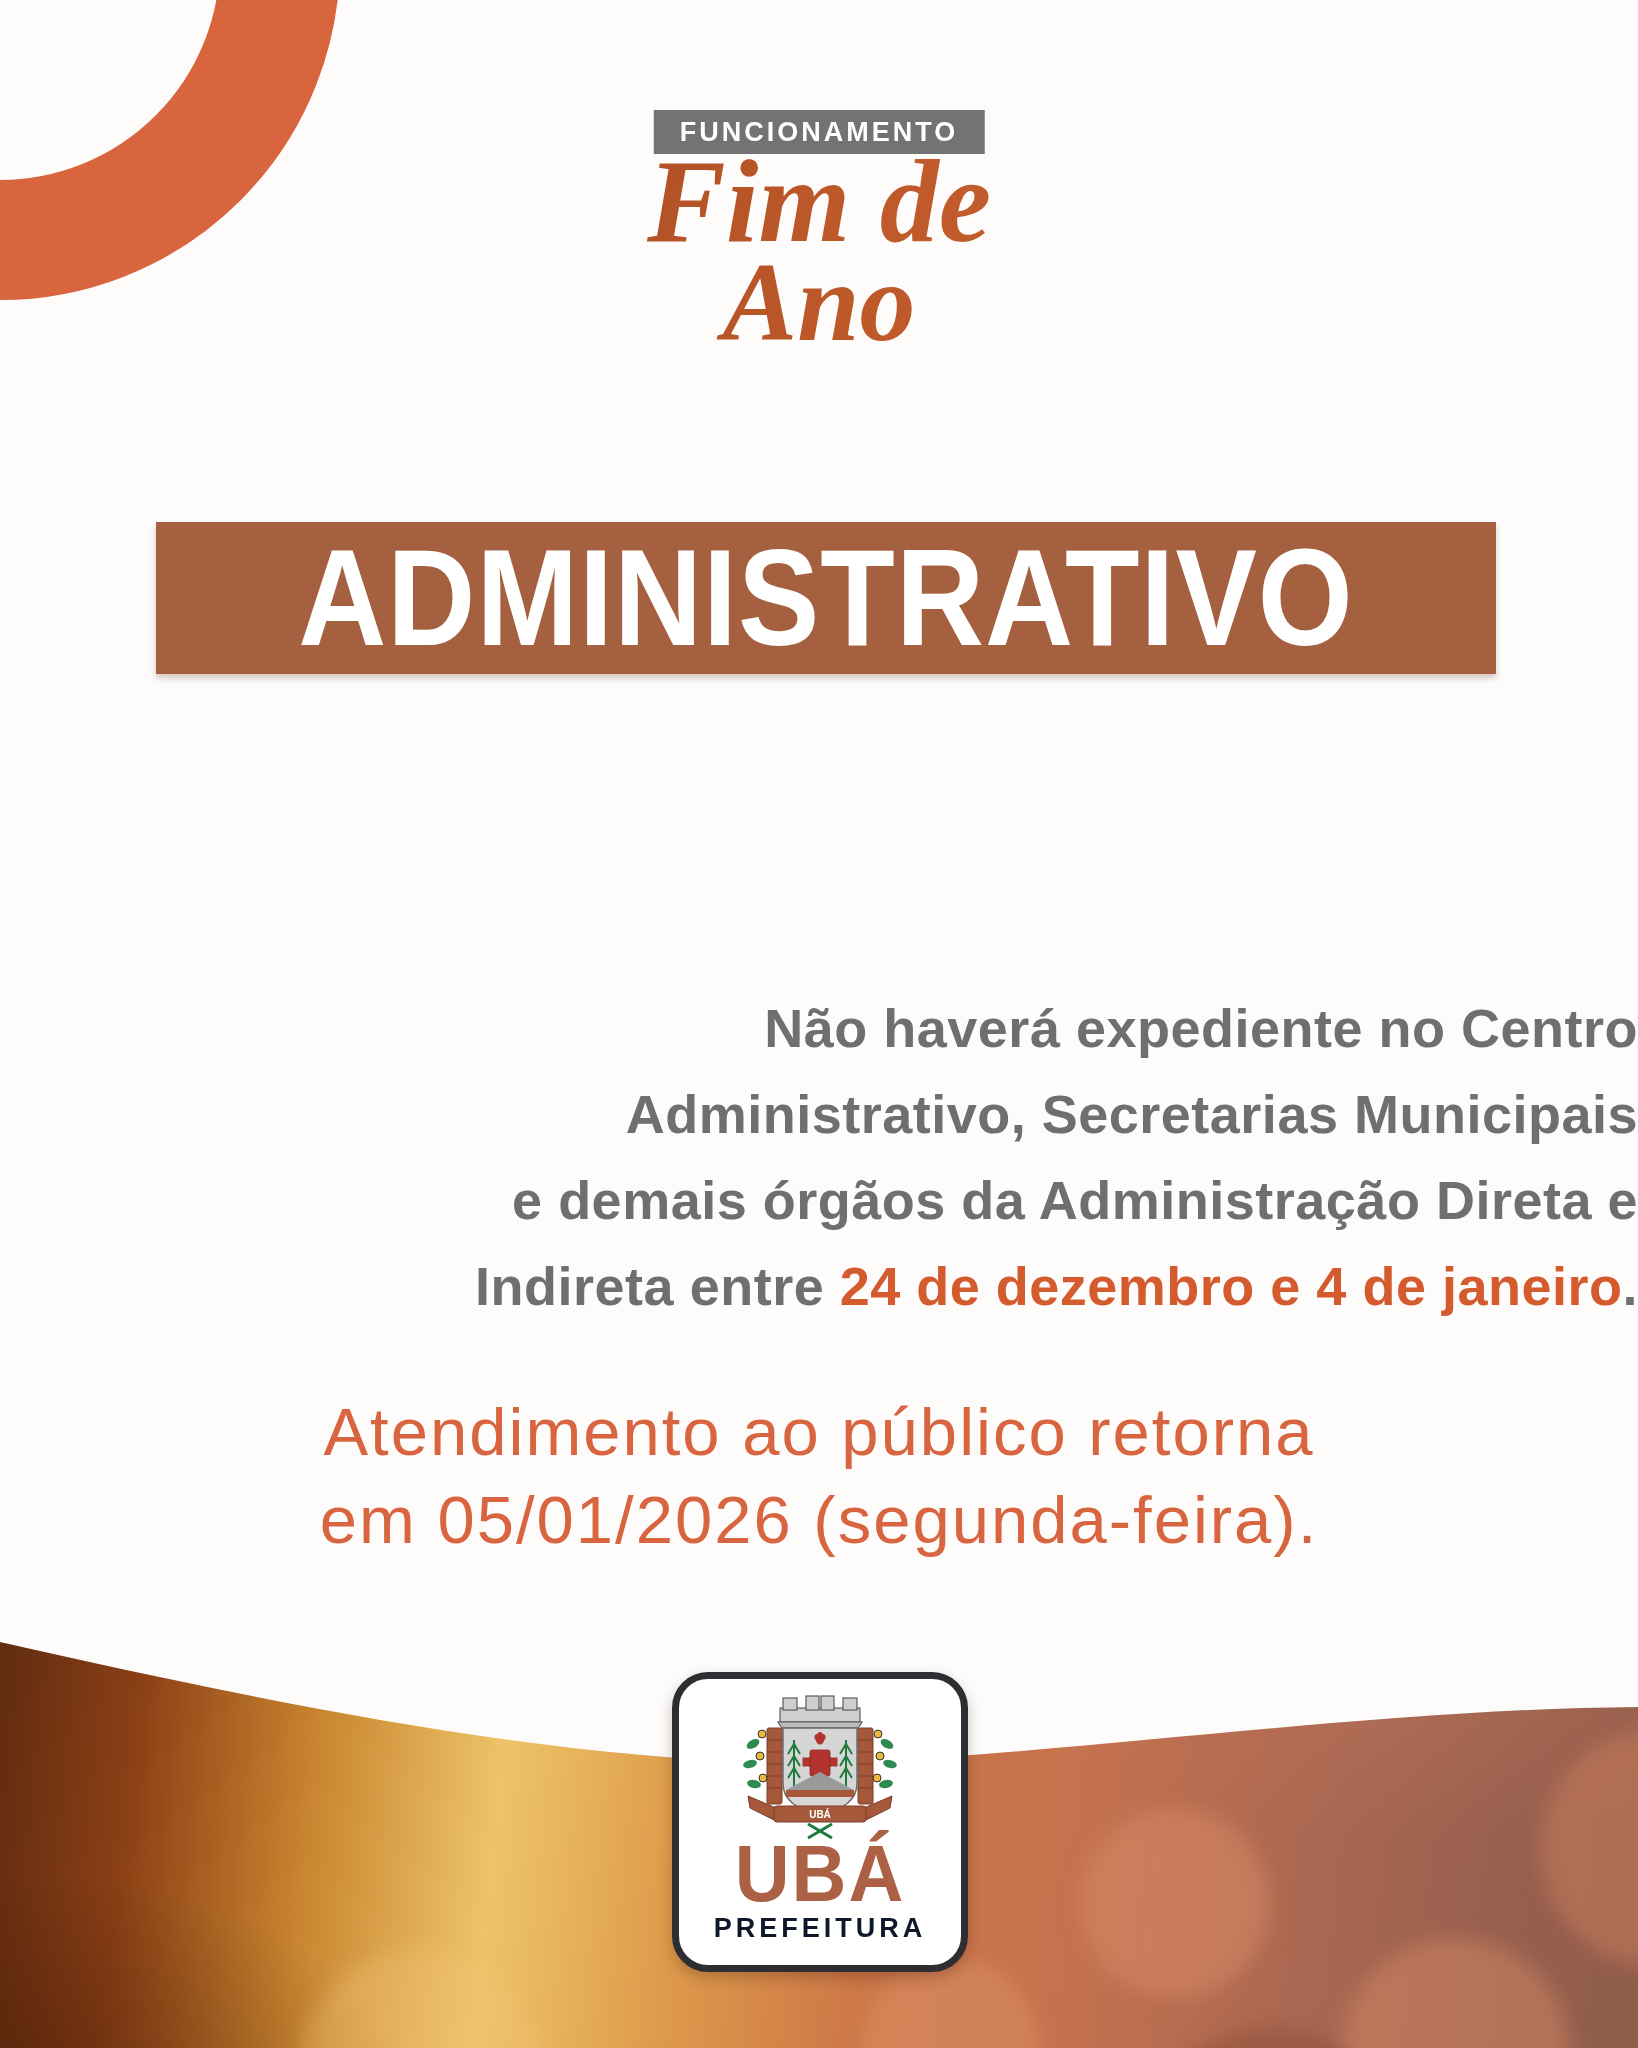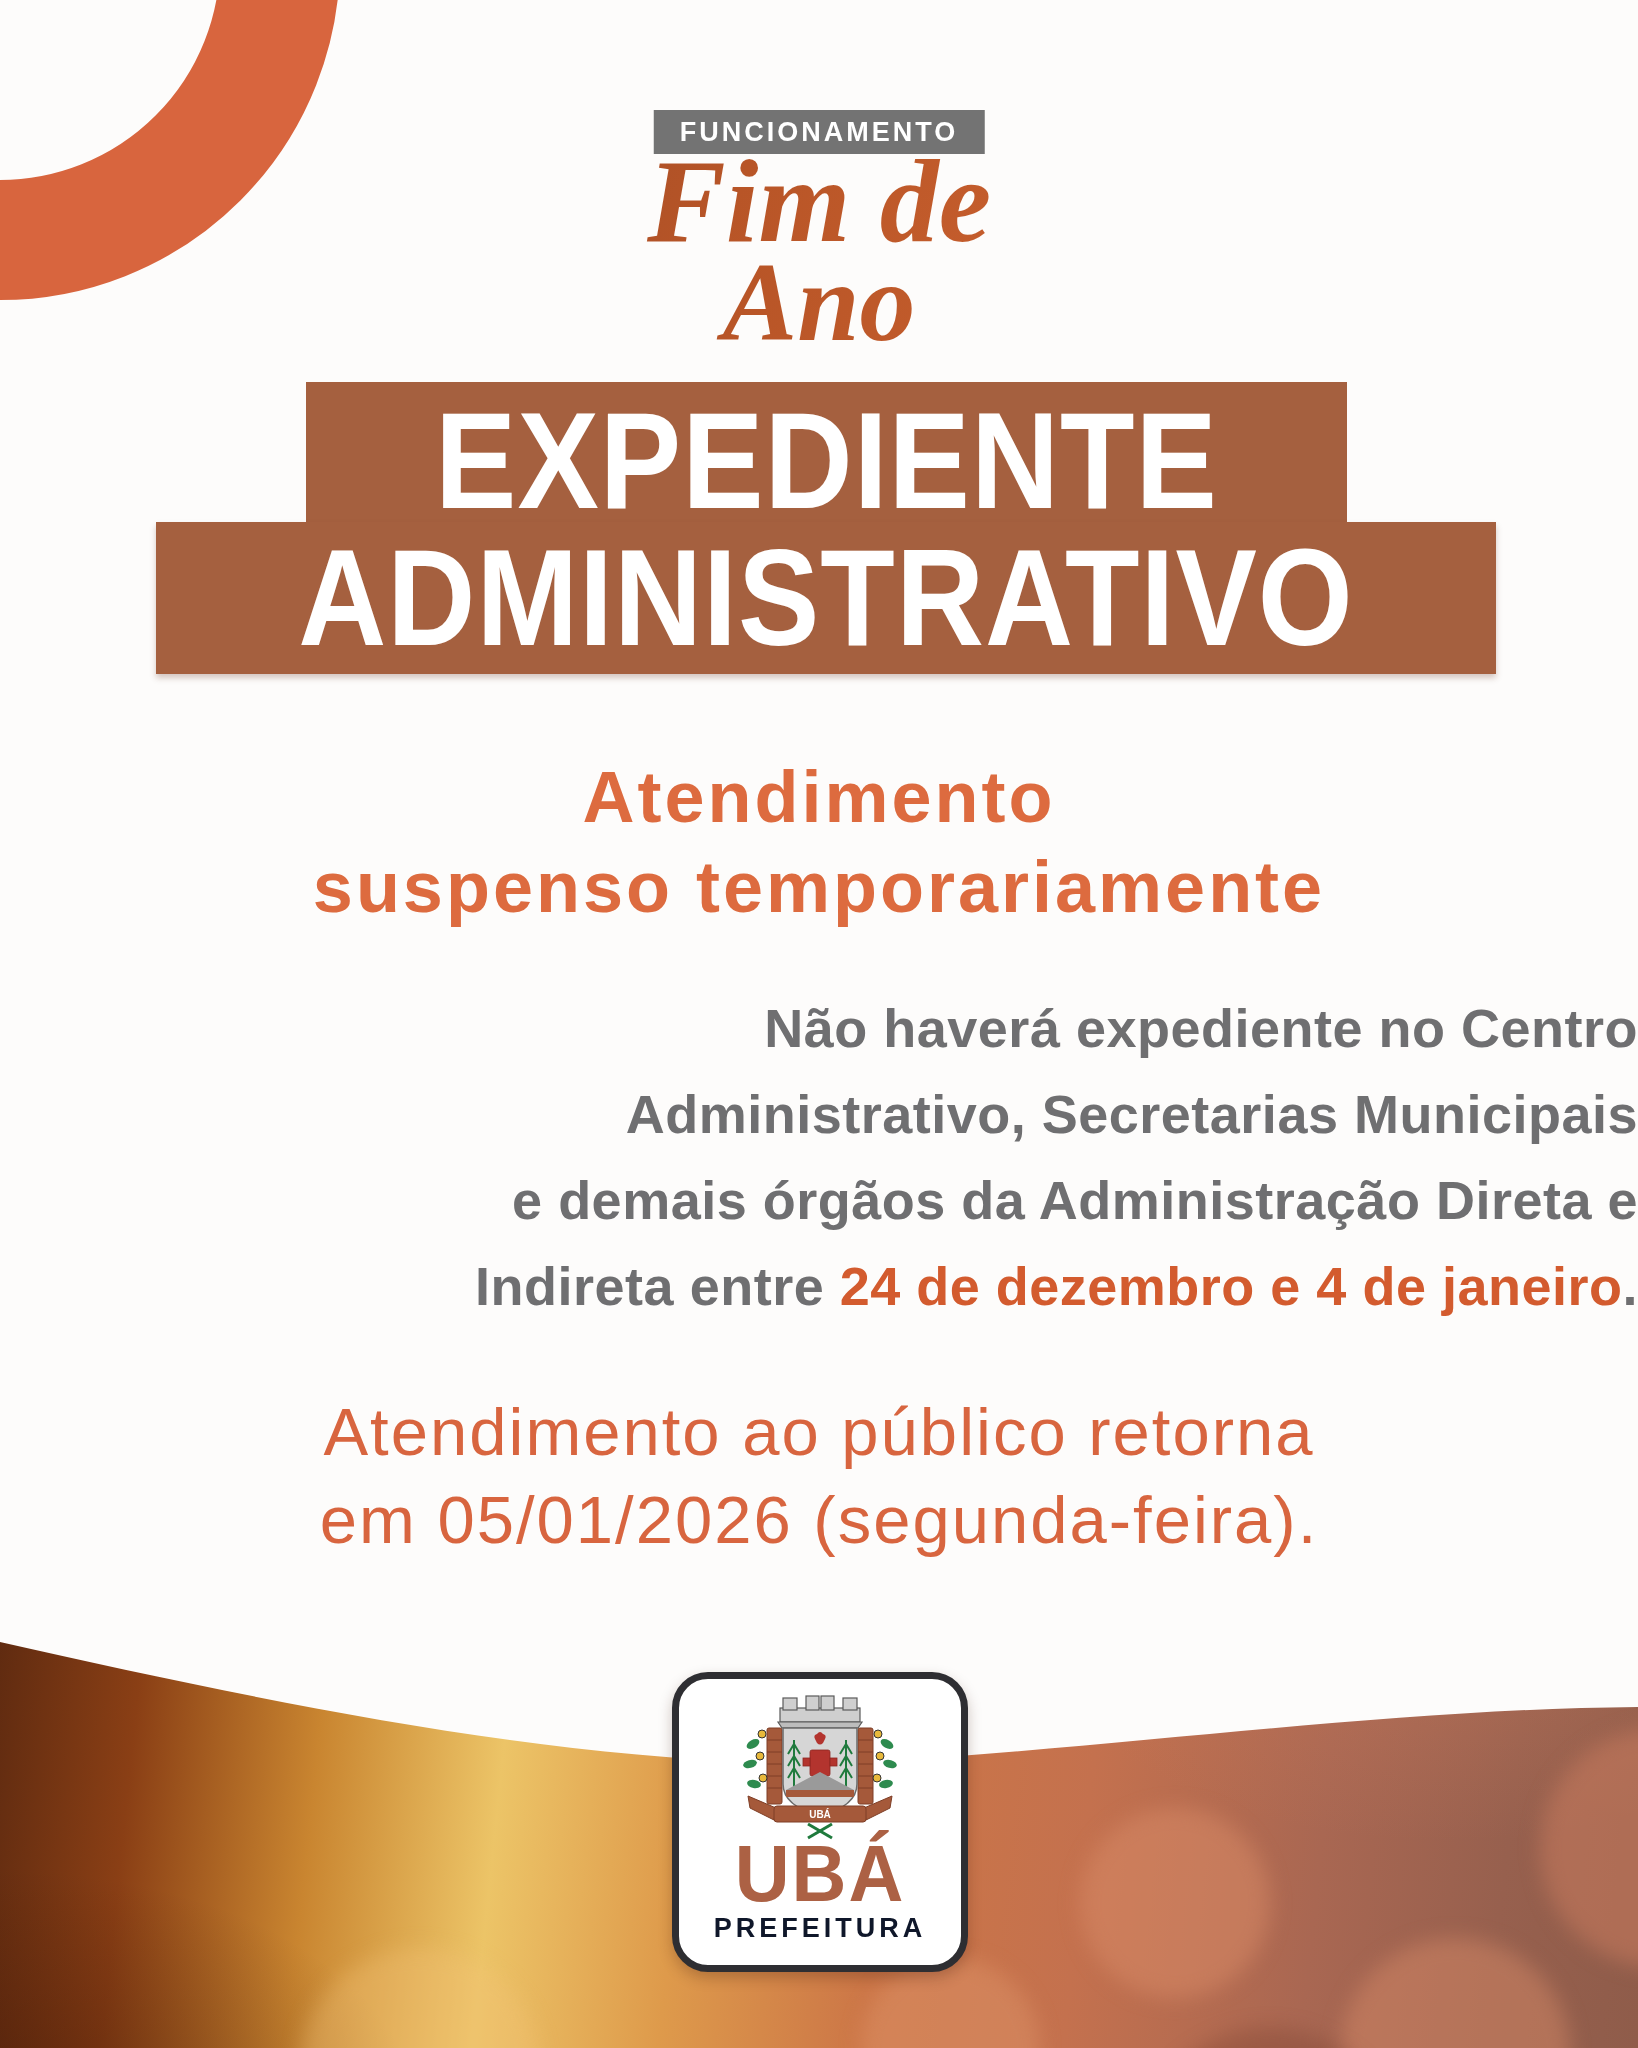--- a/index.html
+++ b/index.html
@@ -92,31 +92,24 @@
   <svg class="corner-arc" viewBox="0 0 400 380" aria-hidden="true">
     <circle cx="0" cy="-40" r="280" fill="none" stroke="#D8653E" stroke-width="120"></circle>
   </svg>
 
   <div class="tag-box">FUNCIONAMENTO</div>
   <div class="script-wrap">
     <span class="script-line">Fim de</span>
     <span class="script-line second">Ano</span>
   </div>
 
-  <div class="title-box one">
-    <span class="title-text">EXPEDIENTE</span>
-  </div>
   <div class="title-box two">
     <span class="title-text">ADMINISTRATIVO</span>
   </div>
 
-  <div class="subtitle">
-    <div>Atendimento</div>
-    <div>suspenso temporariamente</div>
-  </div>
 
   <div class="body-text">
     <div>Não haverá expediente no Centro</div>
     <div>Administrativo, Secretarias Municipais</div>
     <div>e demais órgãos da Administração Direta e</div>
     <div><span>Indireta entre </span><span class="highlight">24 de dezembro e 4 de janeiro</span><span>.</span></div>
   </div>
 
   <div class="closing">
     <div>Atendimento ao público retorna</div>

